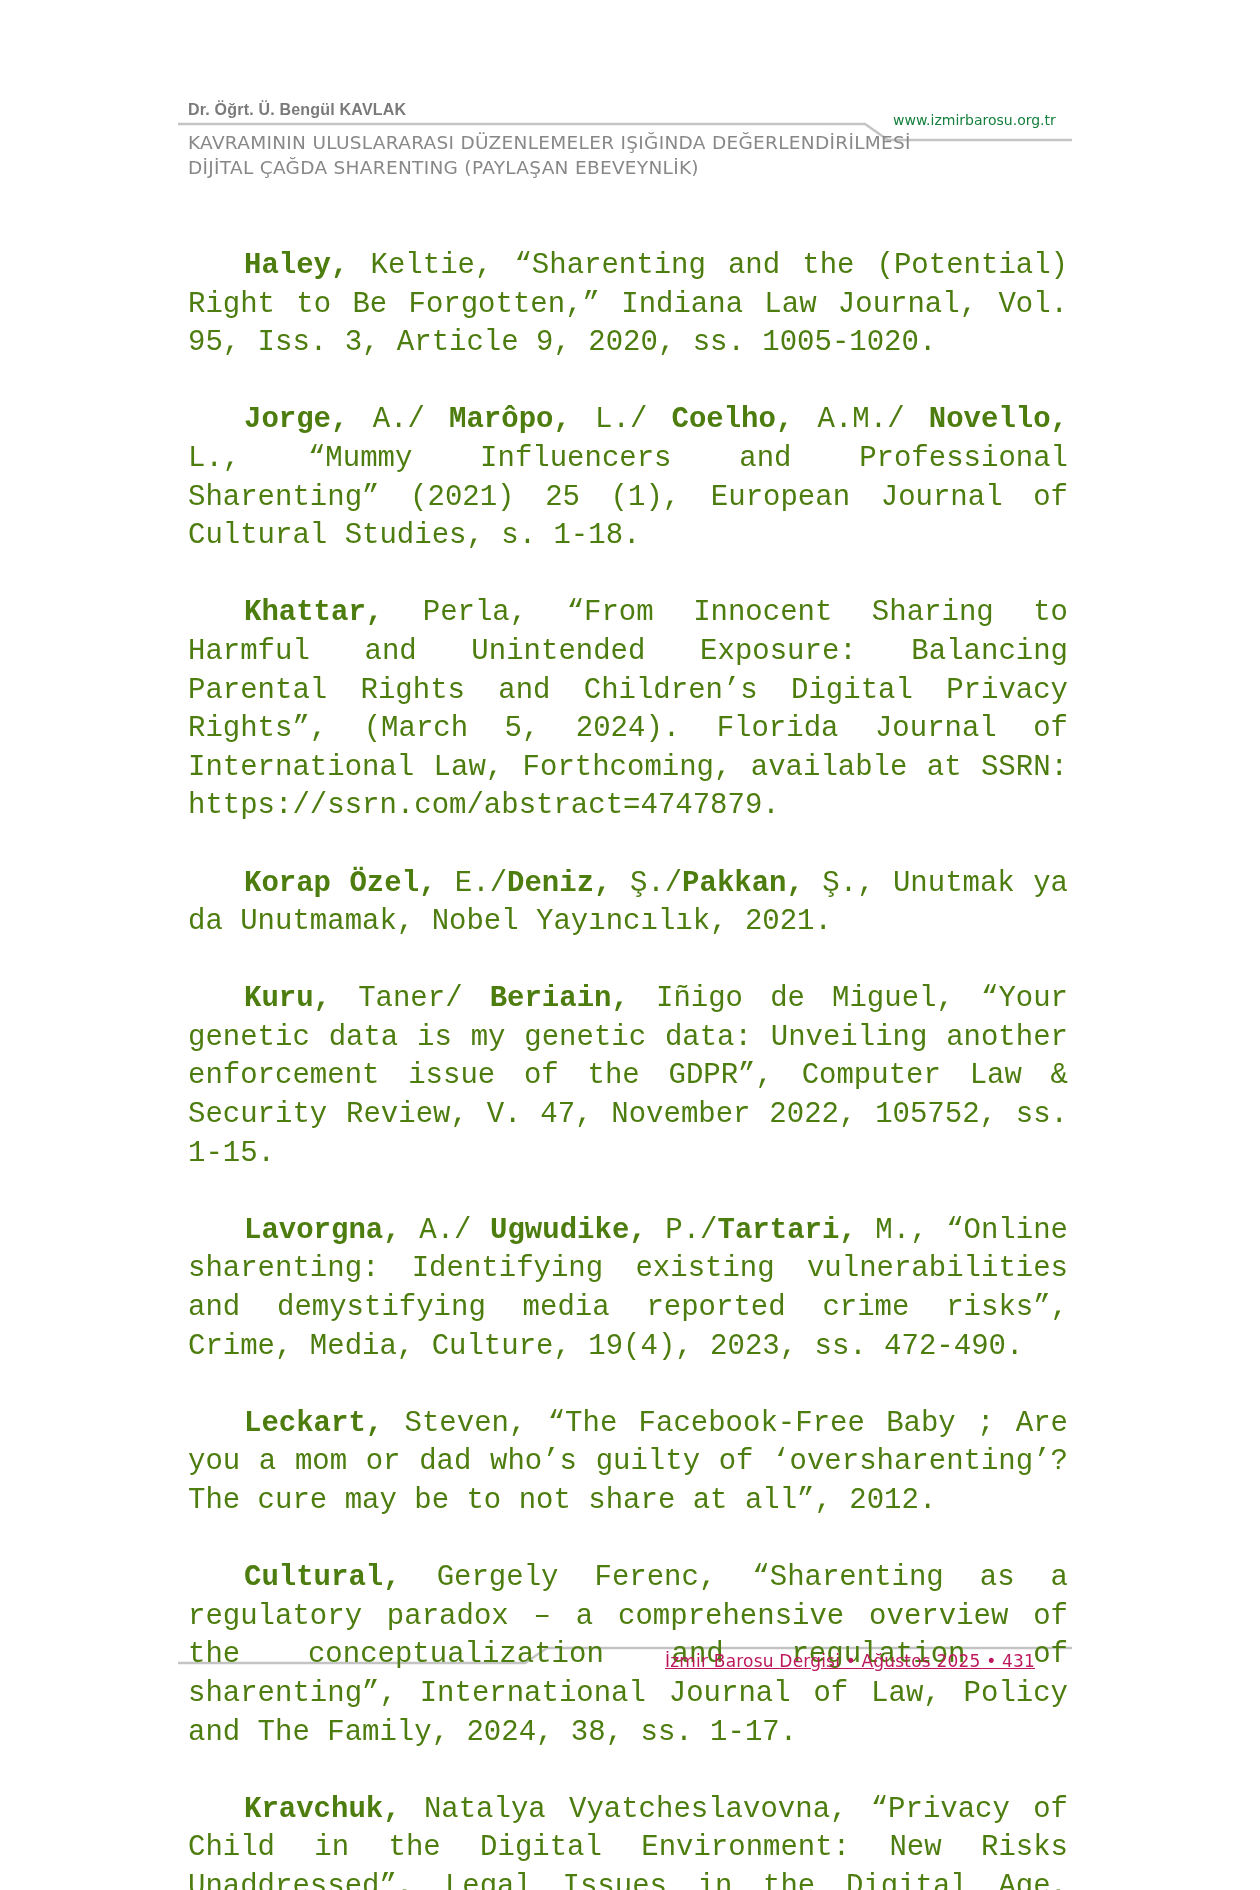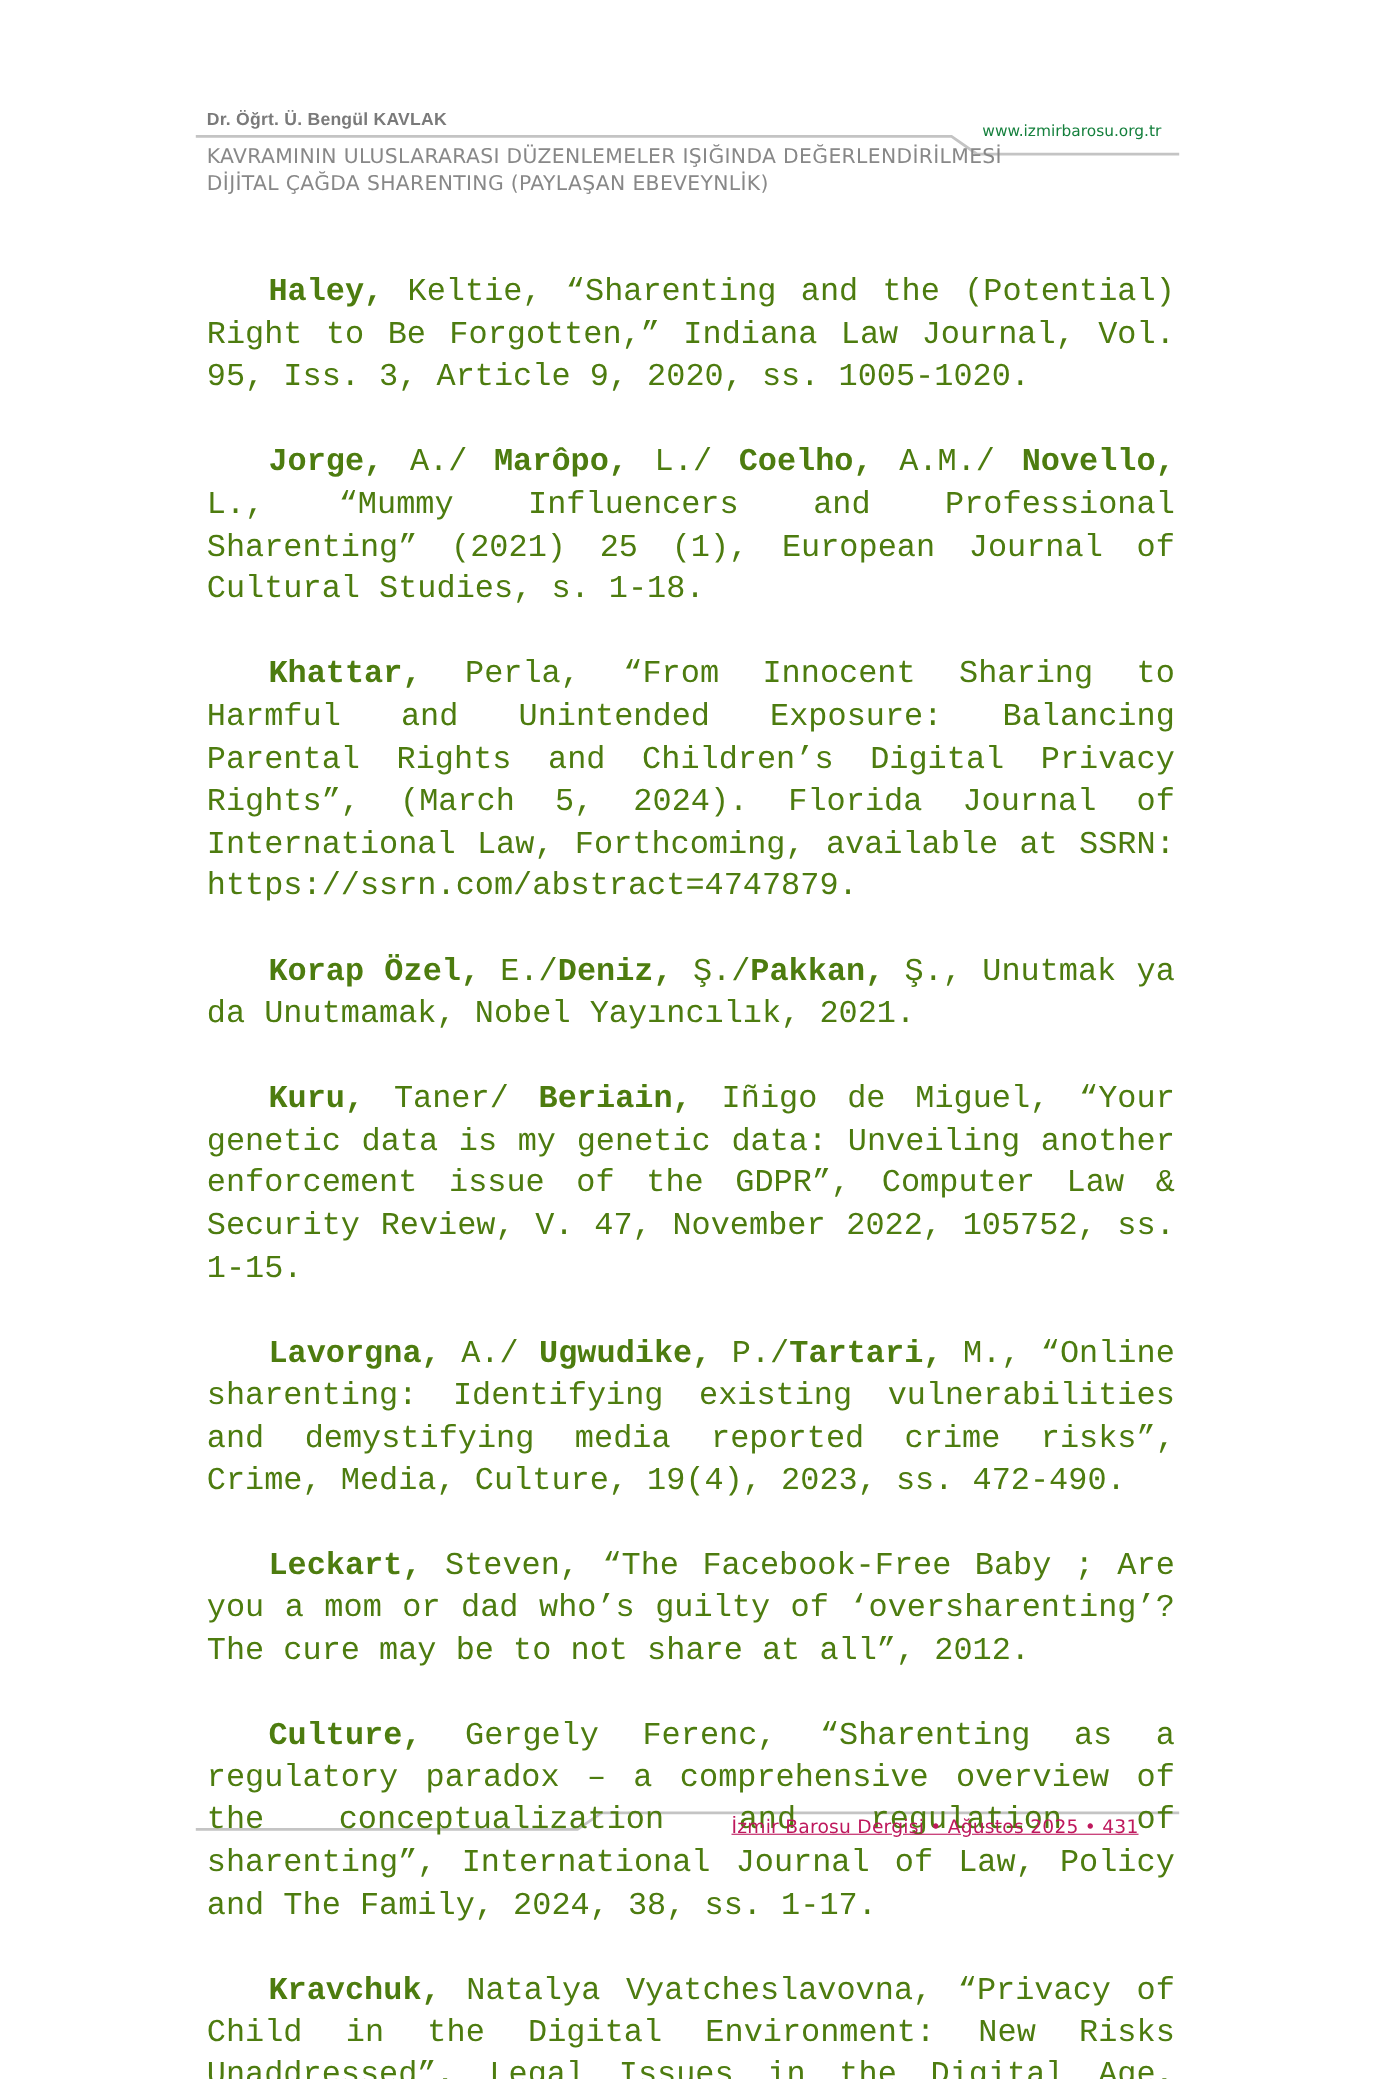--- a/index.html
+++ b/index.html
@@ -55,18 +55,18 @@
   </div>
 
   <div class="body-text" id="refs">
       <p class="ref" lang="en"><b>Haley,</b><span> Keltie, “Sharenting and the (Potential) Right to Be Forgotten,” Indiana Law Journal, Vol. 95, Iss. 3, Article 9, 2020, ss. 1005-1020.</span></p>
       <p class="ref" lang="en"><b>Jorge,</b><span> A./ </span><b>Marôpo,</b><span> L./ </span><b>Coelho,</b><span> A.M./ </span><b>Novello,</b><span> L., “Mummy Influencers and Professional Sharenting” (2021) 25 (1), European Journal of Cultural Studies, s. 1-18.</span></p>
       <p class="ref" lang="en"><b>Khattar,</b><span> Perla, “From Innocent Sharing to Harmful and Unintended Exposure: Balancing Parental Rights and Children’s Digital Privacy Rights”, (March 5, 2024). Florida Journal of International Law, Forthcoming, available at SSRN: https://ssrn.com/abstract=4747879.</span></p>
       <p class="ref" lang="en"><b>Korap Özel,</b><span> E./</span><b>Deniz,</b><span> Ş./</span><b>Pakkan,</b><span> Ş., Unutmak ya da Unutmamak, Nobel Yayıncılık, 2021.</span></p>
       <p class="ref" lang="en"><b>Kuru,</b><span> Taner/ </span><b>Beriain,</b><span> Iñigo de Miguel, “Your genetic data is my genetic data: Unveiling another enforcement issue of the GDPR”, Computer Law &amp; Security Review, V. 47, November 2022, 105752, ss. 1-15.</span></p>
       <p class="ref" lang="en"><b>Lavorgna,</b><span> A./ </span><b>Ugwudike,</b><span> P./</span><b>Tartari,</b><span> M., “Online sharenting: Identifying existing vulnerabilities and demystifying media reported crime risks”, Crime, Media, Culture, 19(4), 2023, ss. 472-490.</span></p>
       <p class="ref" lang="en"><b>Leckart,</b><span> Steven, “The Facebook-Free Baby ; Are you a mom or dad who’s guilty of ‘oversharenting’? The cure may be to not share at all”, 2012.</span></p>
-      <p class="ref" lang="en"><b>Culture,</b><span> Gergely Ferenc, “Sharenting as a regulatory paradox – a comprehensive overview of the conceptualization and regulation of sharenting”, International Journal of Law, Policy and The Family, 2024, 38, ss. 1-17.</span></p>
+      <p class="ref" lang="en"><b>Cultural,</b><span> Gergely Ferenc, “Sharenting as a regulatory paradox – a comprehensive overview of the conceptualization and regulation of sharenting”, International Journal of Law, Policy and The Family, 2024, 38, ss. 1-17.</span></p>
       <p class="ref" lang="en"><b>Kravchuk,</b><span> Natalya Vyatcheslavovna, “Privacy of Child in the Digital Environment: New Risks Unaddressed”, Legal Issues in the Digital Age, 2022, Vol. 3. No.2, ss.73-89.</span></p>
     </div>
 
   <div class="ftr-text">İzmir Barosu Dergisi • Ağustos 2025 •  431</div>
 </div>
 
 </body></html>

